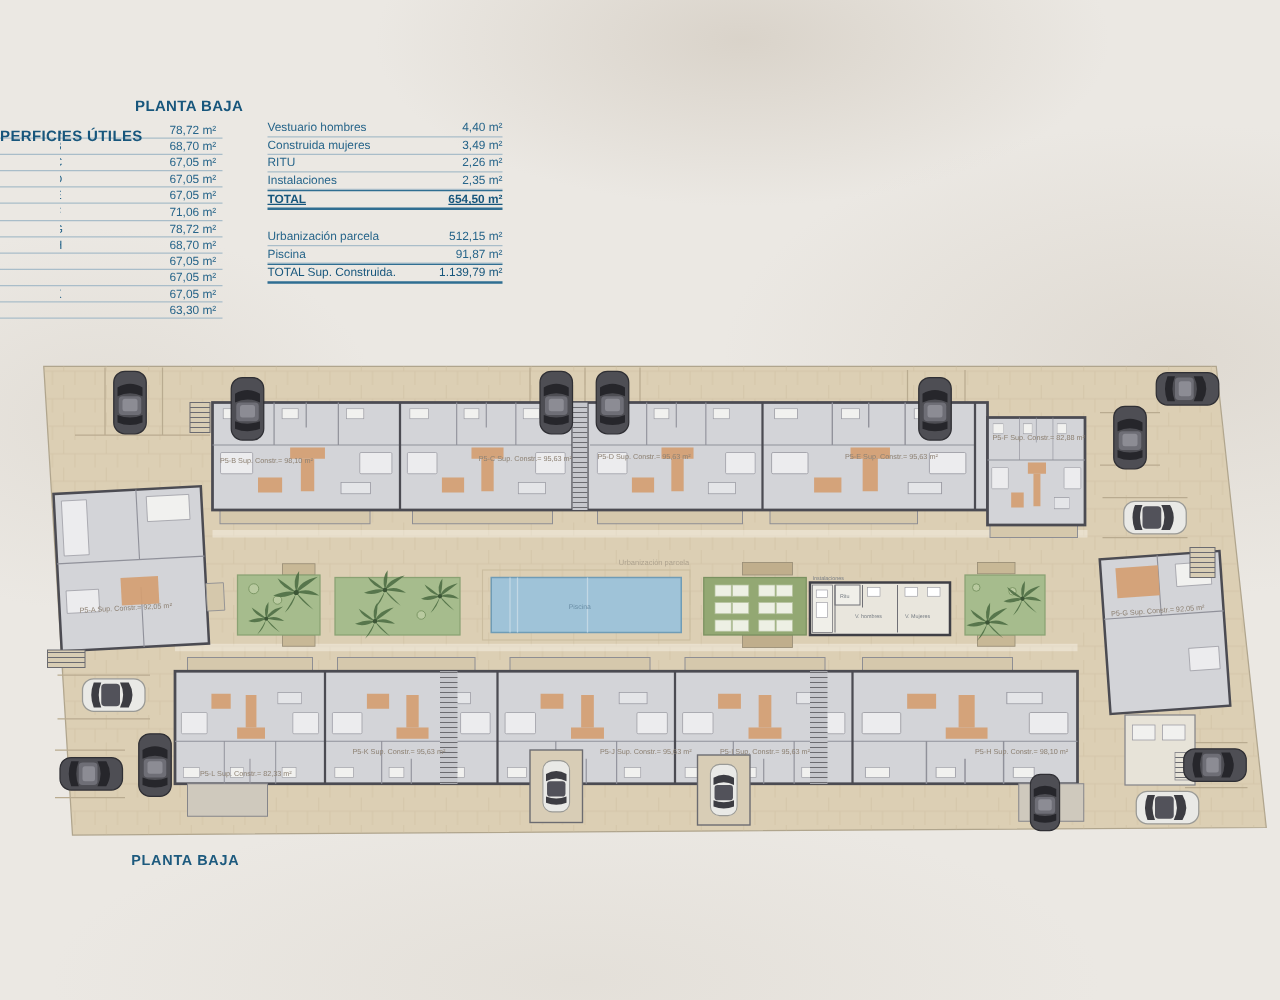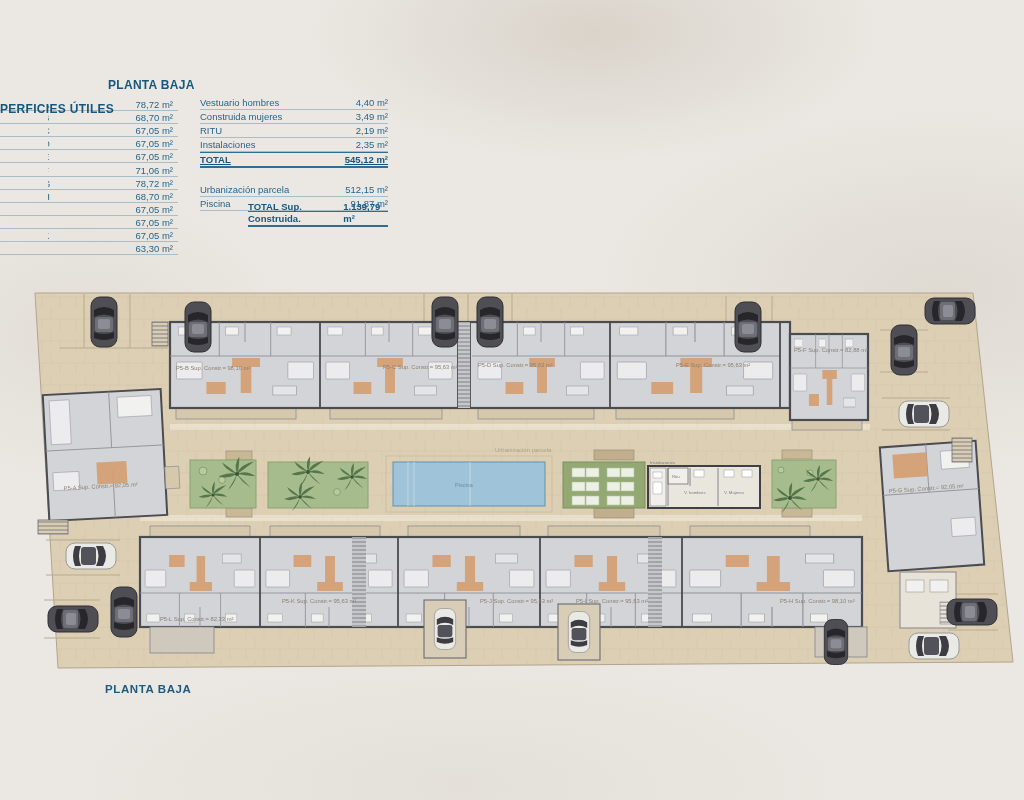--- a/index.html
+++ b/index.html
@@ -17,25 +17,25 @@
   .surfaces{position:absolute;left:0;top:78px;width:178px;color:#27658a;}
   .surf-head{position:relative;height:20px;font-weight:bold;font-size:12px;color:#17567c;letter-spacing:.3px;}
   .surf-head .t1{position:absolute;left:0;top:0;white-space:nowrap;margin-top:24px;}
   .surf-head .t2{position:absolute;left:108px;top:0;white-space:nowrap;}
   .srow{display:flex;justify-content:space-between;align-items:flex-end;height:12.1px;
         border-bottom:1px solid #a9bdc9;font-size:9.5px;line-height:11px;padding-left:48px;}
   .srow .ltr{display:inline-block;width:5px;overflow:hidden;white-space:nowrap;}
   .srow .ltr span{display:inline-block;margin-left:-5px;}
   .srow .val{padding-right:5px;}
   
-  .summary{position:absolute;left:200px;top:96px;width:188px;color:#27658a;font-size:9.5px;}
+  .summary{position:absolute;left:214px;top:96px;width:188px;color:#27658a;font-size:9.5px;}
   .mrow{display:flex;justify-content:space-between;align-items:flex-end;height:13px;
         border-bottom:1px solid #a9bdc9;line-height:12px;}
   .mrow.total{font-weight:bold;color:#17567c;border-top:1.5px solid #2f6e92;border-bottom:2.5px solid #2f6e92;text-decoration:underline;}
-  .mrow.total2{font-weight:bold;color:#17567c;border-top:1px solid #2f6e92;border-bottom:2.5px solid #2f6e92;margin-left:48px;}
+  .mrow.total2{font-weight:normal;color:#17567c;border-top:1px solid #2f6e92;border-bottom:2.5px solid #2f6e92;}
   .mspacer{height:15px;}
   
   .floor-label{position:absolute;left:105px;top:683px;font-weight:bold;font-size:11.5px;
                color:#1d5a7e;letter-spacing:.6px;}
   svg{position:absolute;left:0;top:0;}
   svg text{font-family:"Liberation Sans",sans-serif;}
   .ulabel{font-size:5.8px;fill:#8d8173;}
   .tiny{font-size:4.3px;fill:#777d84;}
 </style>
 </head>
@@ -336,29 +336,29 @@
   <div class="mrow">
         <span>Vestuario hombres</span>
         <span>4,40 m²</span>
       </div>
   <div class="mrow">
         <span>Construida mujeres</span>
         <span>3,49 m²</span>
       </div>
   <div class="mrow">
         <span>RITU</span>
-        <span>2,19 m²</span>
+        <span>2,26 m²</span>
       </div>
   <div class="mrow">
         <span>Instalaciones</span>
         <span>2,35 m²</span>
       </div>
   <div class="mrow total">
         <span>TOTAL</span>
-        <span>545,12 m²</span>
+        <span>654,50 m²</span>
       </div>
   <div class="mspacer"></div>
   <div class="mrow">
         <span>Urbanización parcela</span>
         <span>512,15 m²</span>
       </div>
   <div class="mrow">
         <span>Piscina</span>
         <span>91,87 m²</span>
       </div>

